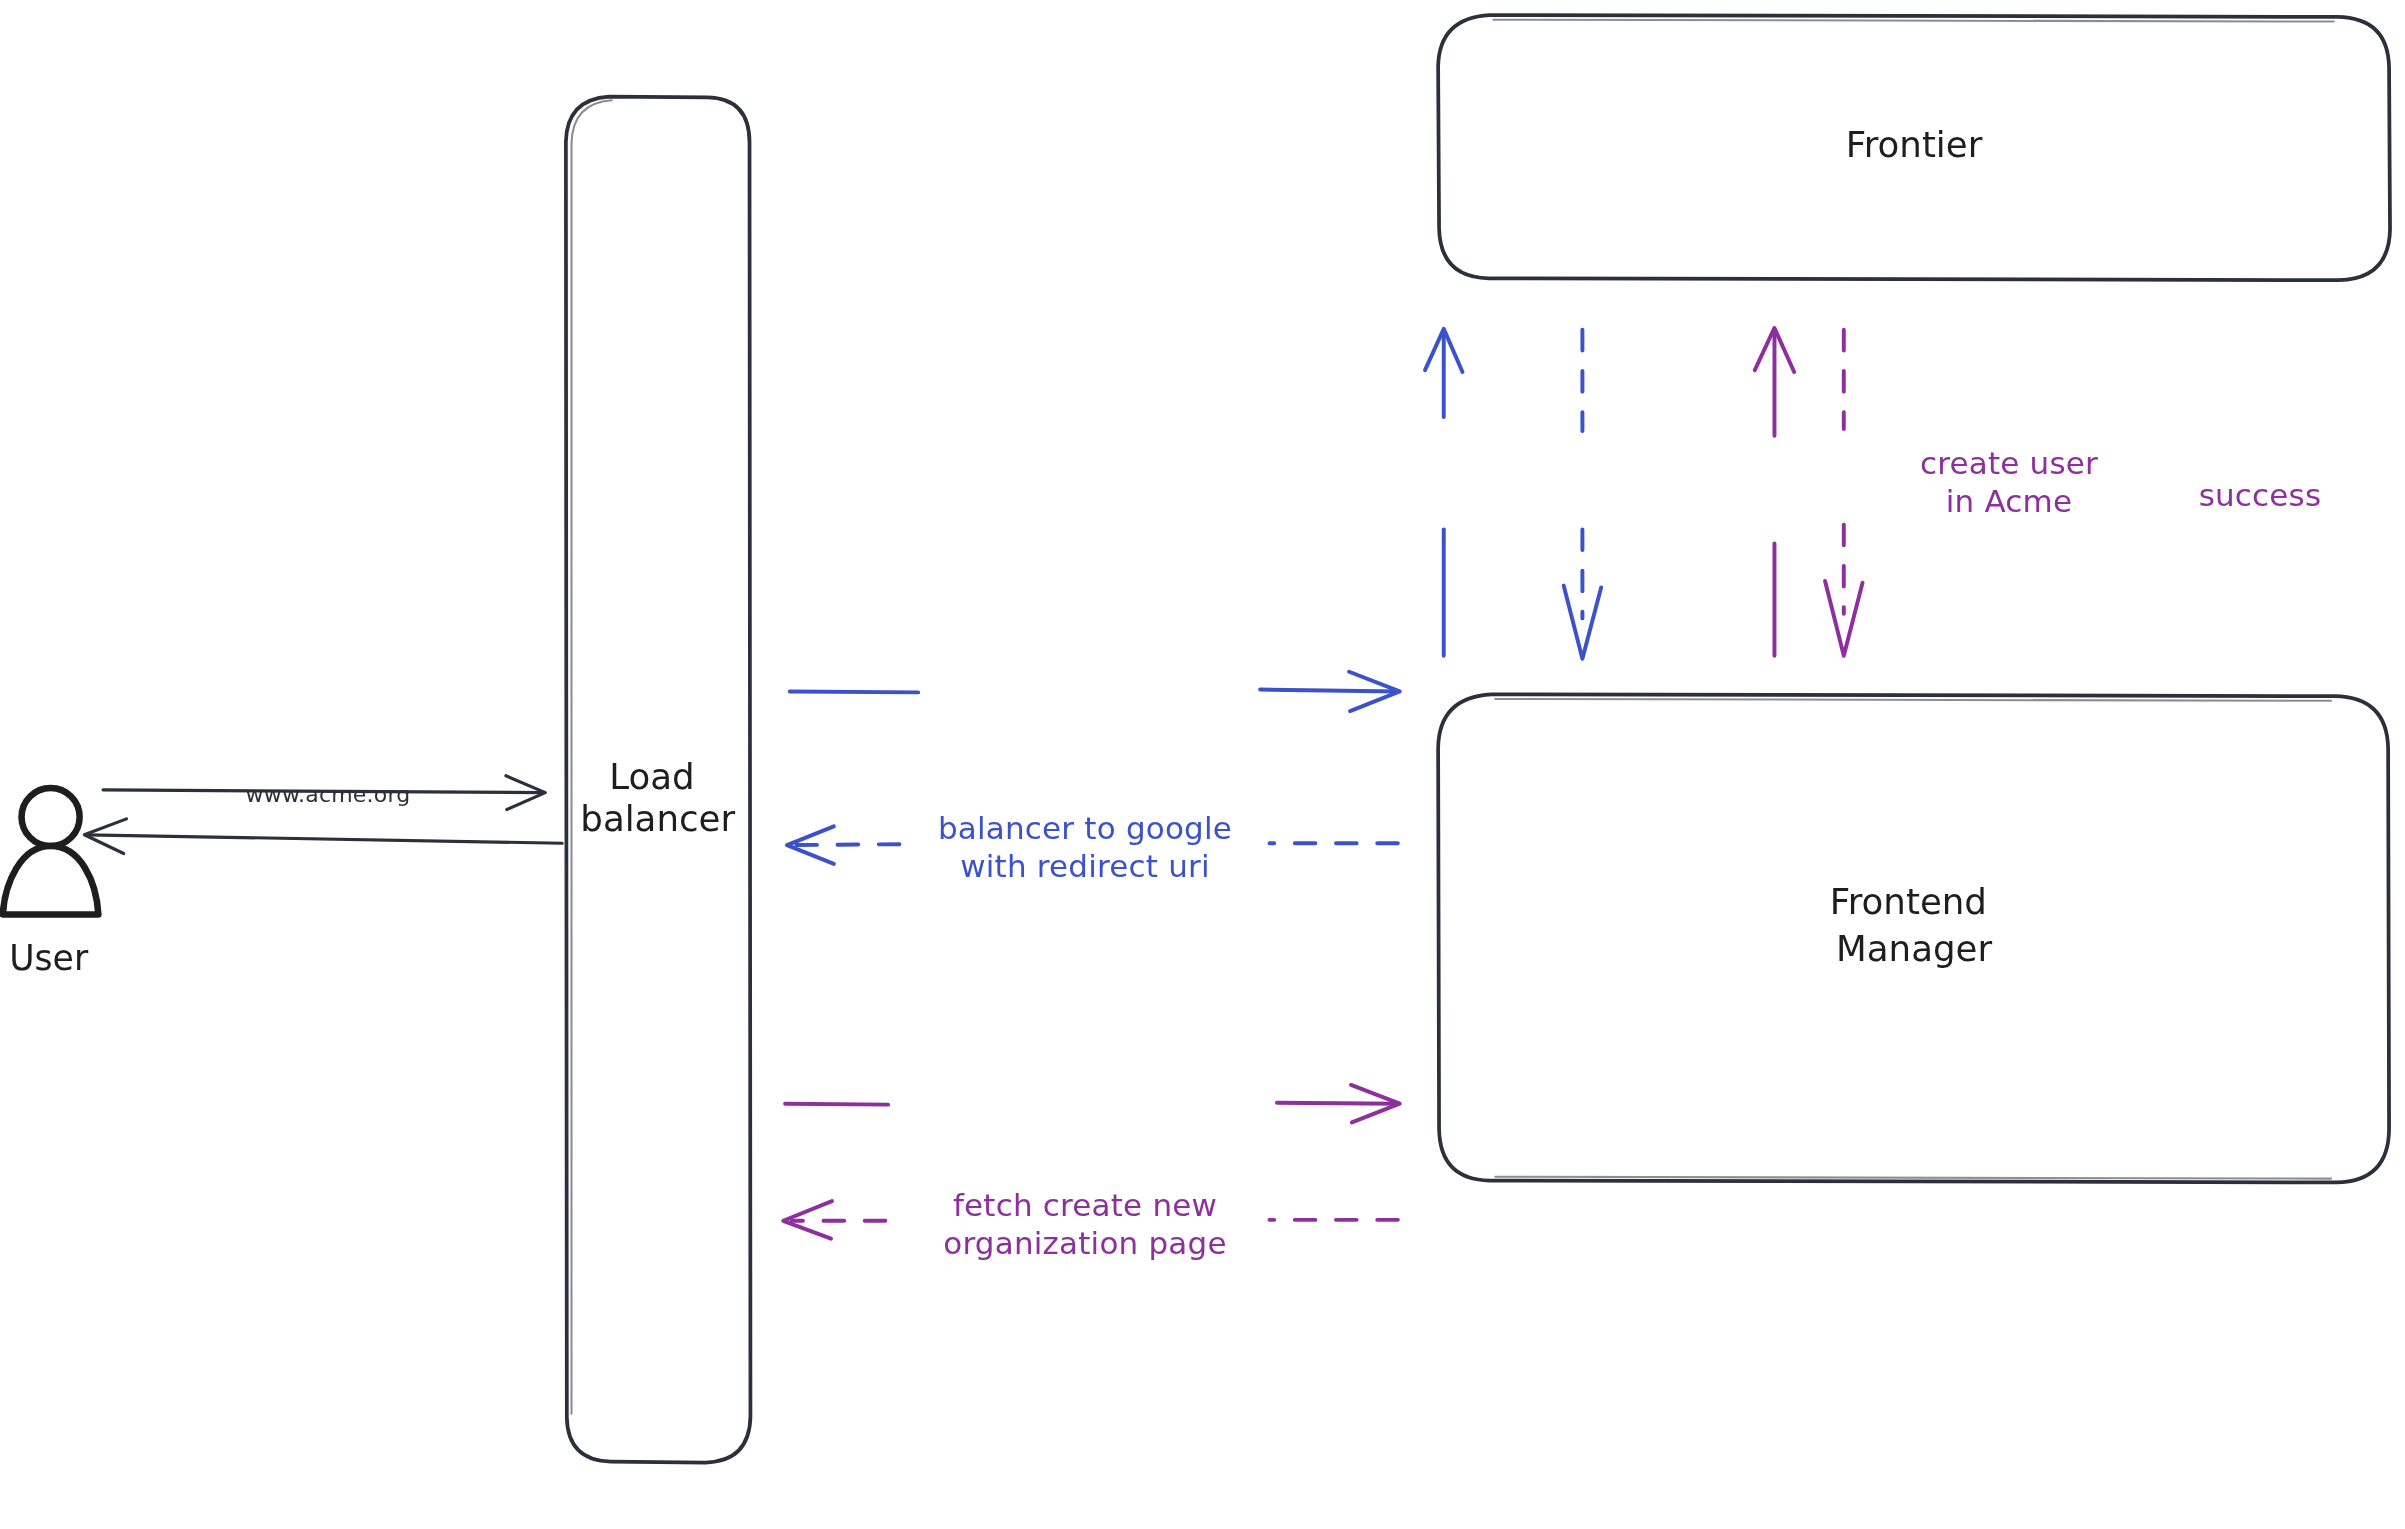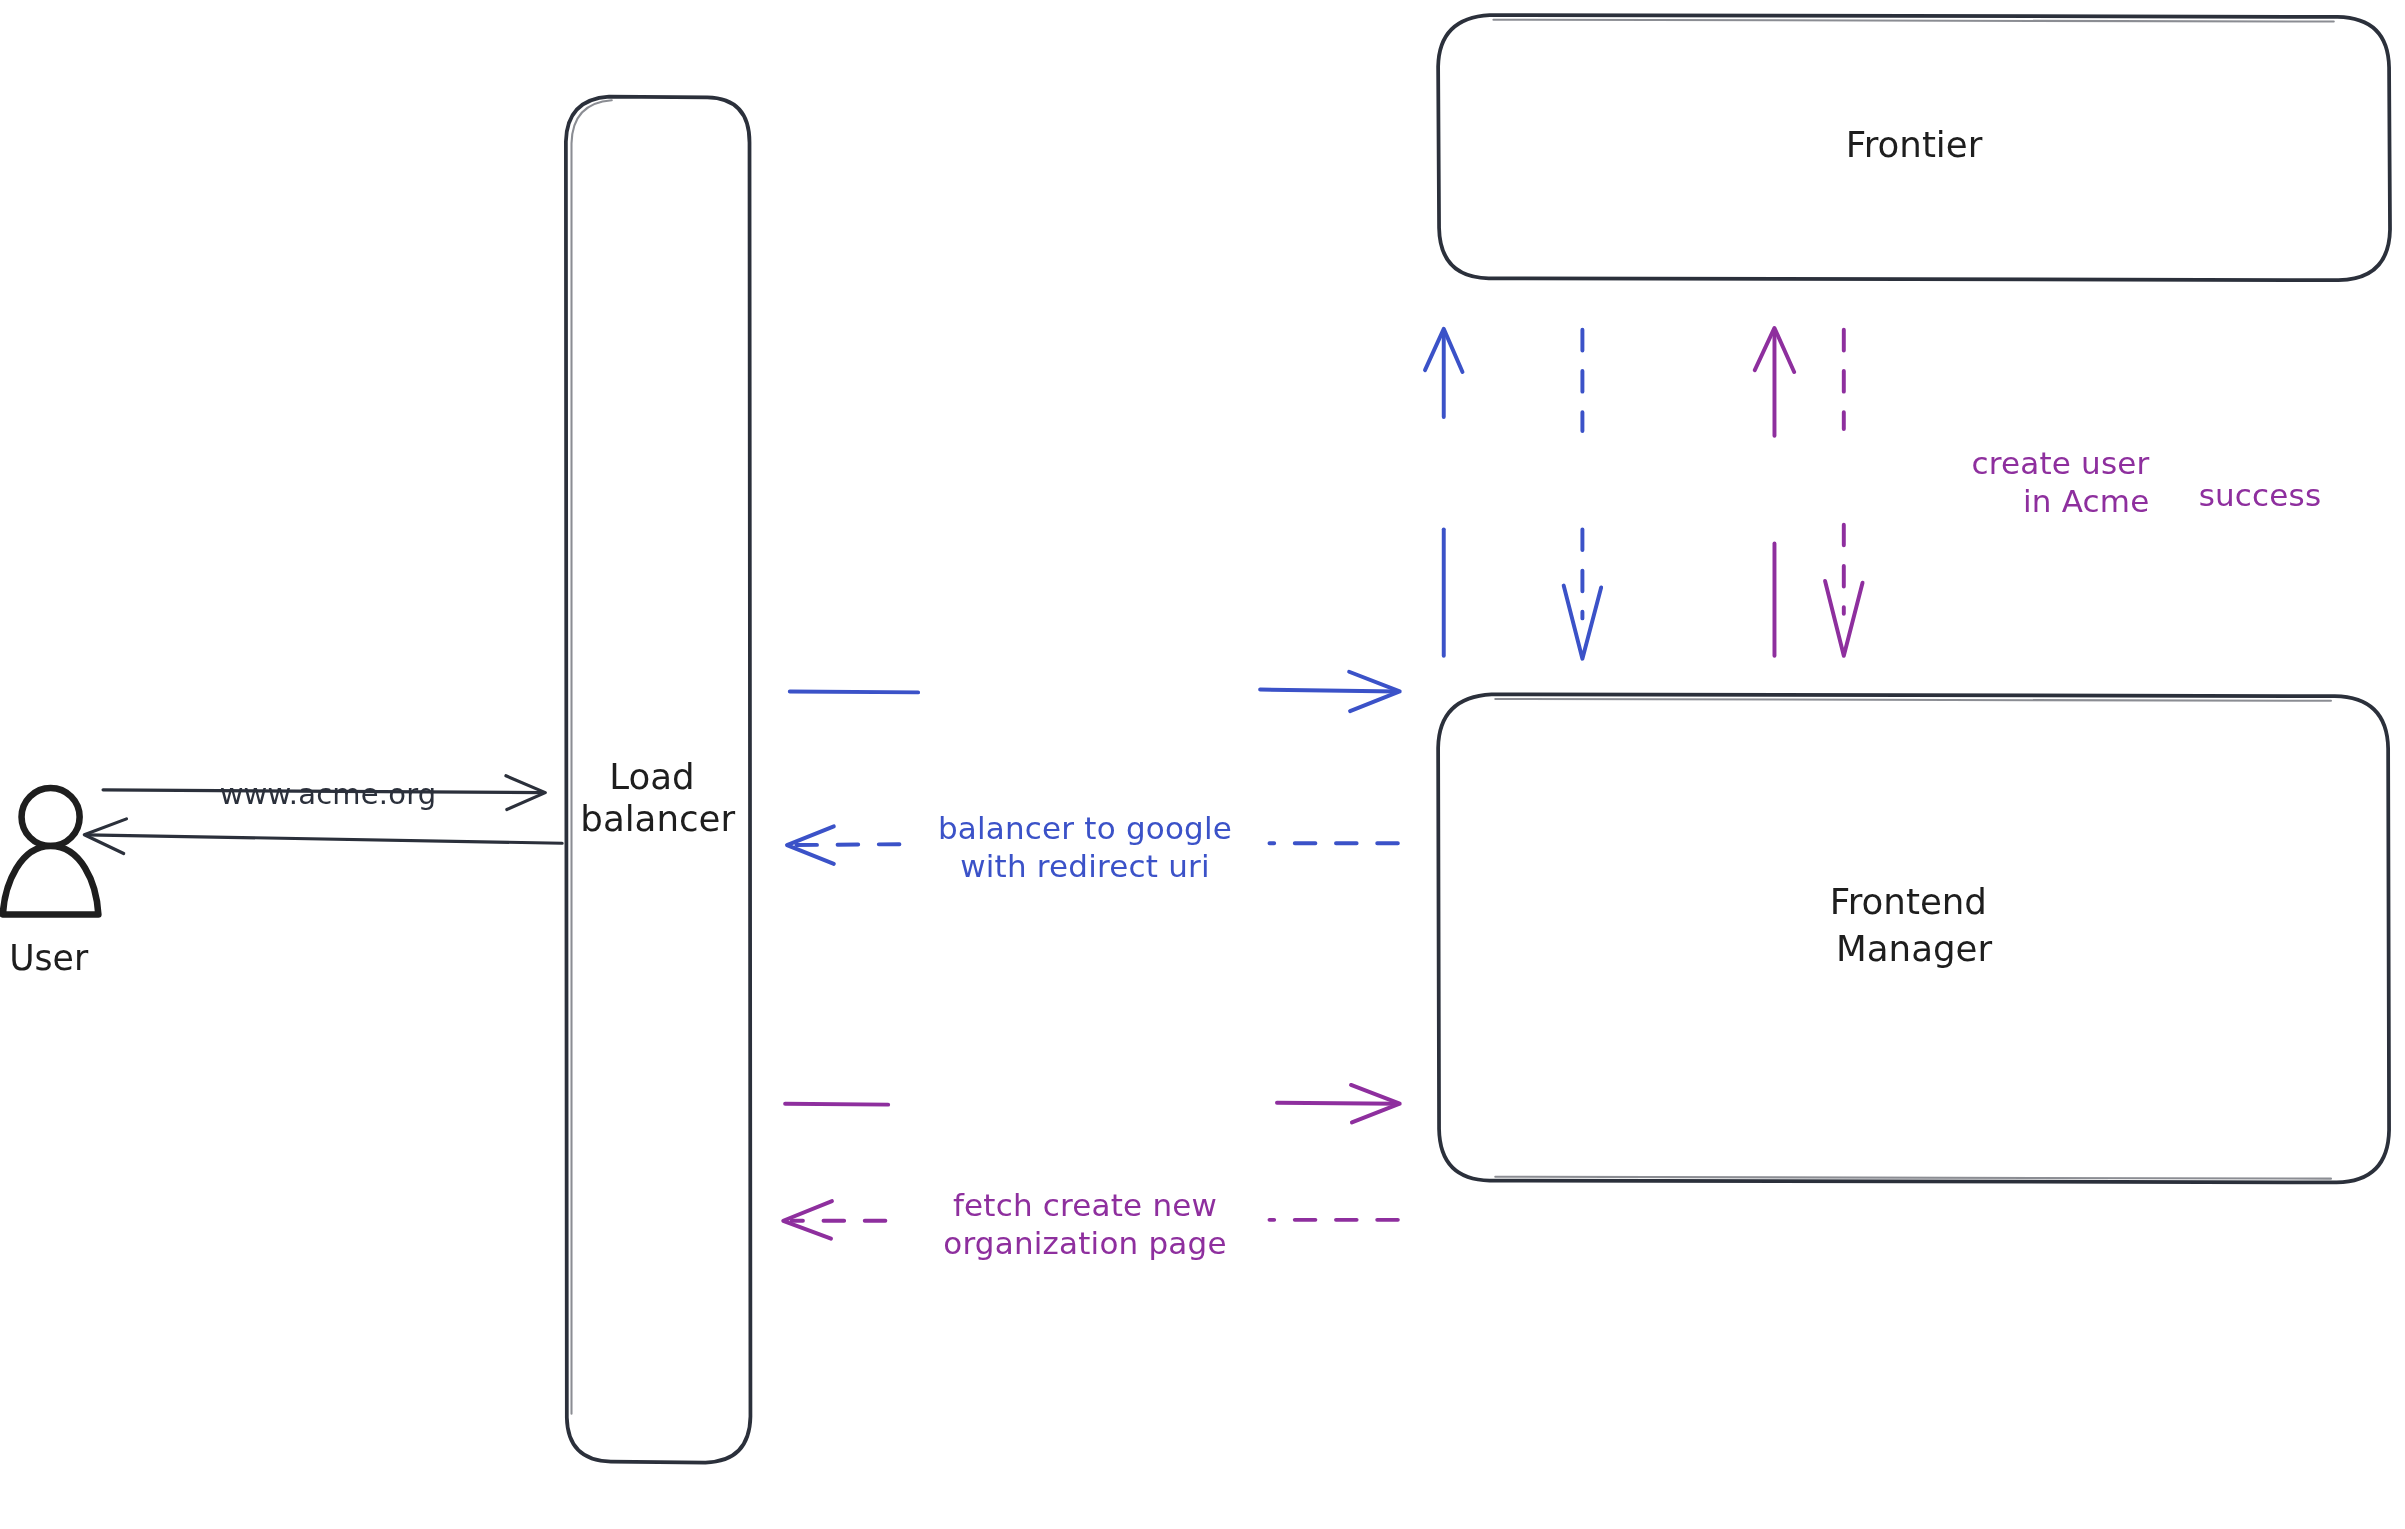--- a/index.html
+++ b/index.html
@@ -99,21 +99,21 @@
     position: absolute;
     font-family: "DejaVu Sans", sans-serif;
     font-size: 31px;
     line-height: 1.22;
     text-align: center;
     white-space: pre-line;
     letter-spacing: 0.2px;
   }
   .label-blue { color: #3b52c8; }
   .label-purple { color: #8e2f9e; }
-  .label-dark { color: #2b303b; font-size: 29px; }
+  .label-dark { color: #2b303b; font-size: 22px; }
   .lbl-center {
     transform: translate(-50%, -50%);
   }
 </style>
 </head>
 <body>
 
 <div id="diagram-canvas">
 
   <svg class="layer" viewBox="0 0 2567 1633">
@@ -223,19 +223,19 @@
 
   <div class="edge-label label-blue lbl-center" style="left:1085px; top:848px; width:394px;">balancer to google
 with redirect uri</div>
 
 
   <div class="edge-label label-purple lbl-center" style="left:1085px; top:1225px; width:412px;">fetch create new
 organization page</div>
 
 
 
-  <div class="edge-label label-purple lbl-center" style="left:2009px; top:483px; width:281px;text-align:right;">create user
+  <div class="edge-label label-purple lbl-center" style="left:2009px; top:483px; width:281px;">create user
 in Acme</div>
 
   <div class="edge-label label-purple lbl-center" style="left:2260px; top:496px; width:215px;">success</div>
 
 </div>
 
 
 </body></html>

